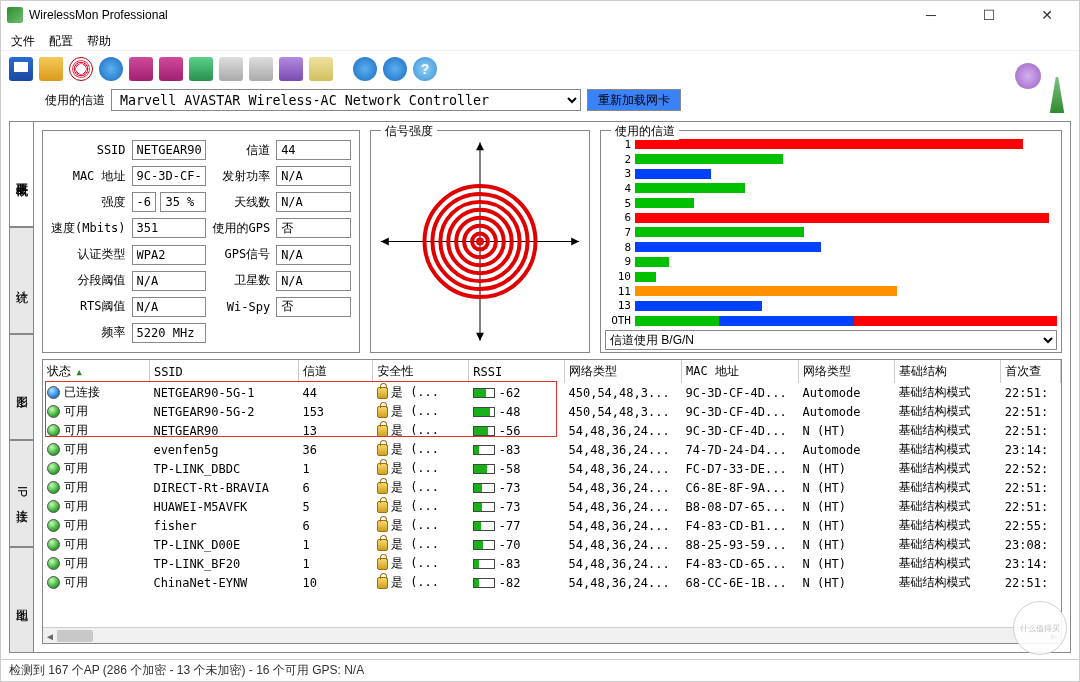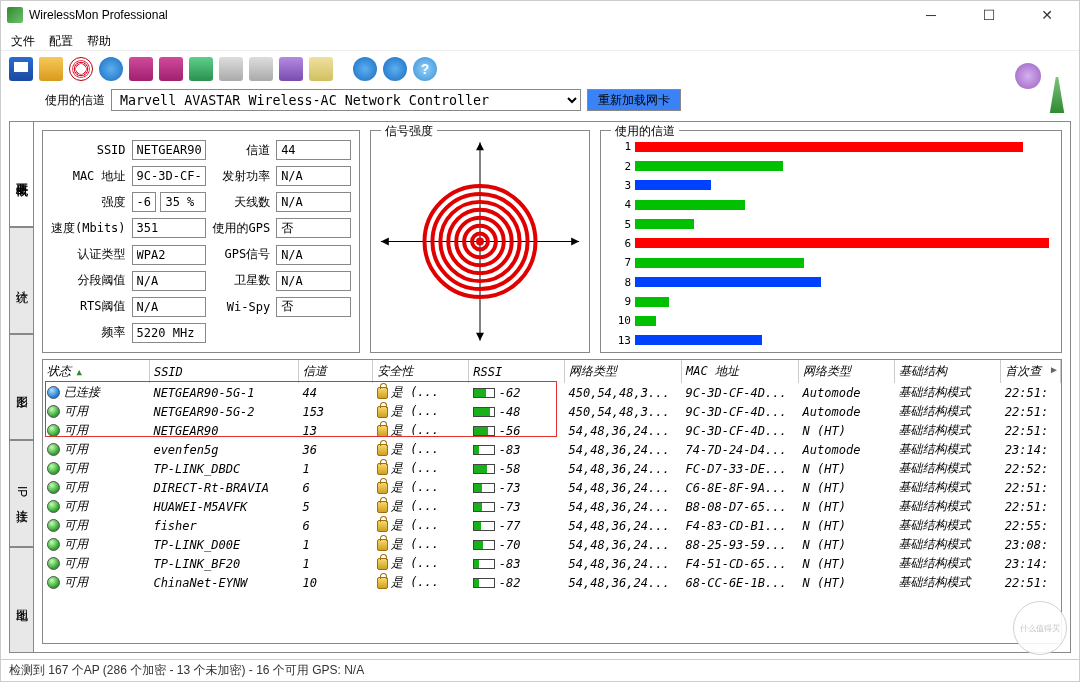--- a/index.html
+++ b/index.html
@@ -51,21 +51,21 @@
   .radar-svg { width: 100%; height: 100%; }
 
   .chanbox { flex: 1; border: 1px solid #888; position: relative; display: flex; flex-direction: column; padding: 6px 4px 2px 4px; }
   .chanrows { flex: 1; display: flex; flex-direction: column; justify-content: space-around; font-family: "NSimSun",monospace; font-size: 11px; }
   .chanrow { display: flex; align-items: center; height: 12px; }
   .chanrow .lbl { width: 26px; text-align: right; margin-right: 4px; color: #000; }
   .chanrow .bars { flex: 1; display: flex; height: 10px; }
   .chanrow .bar { height: 100%; }
   .chan-select { height: 20px; border: 1px solid #888; font-size: 12px; background:#fff; margin-top:2px; }
 
-  .tablewrap { flex: 1; border: 1px solid #888; position: relative; overflow: hidden; display:flex; flex-direction:row;font-style:italic; }
+  .tablewrap { flex: 1; border: 1px solid #888; position: relative; overflow: hidden; display:flex; flex-direction:column; }
   table.aplist { width: 100%; border-collapse: collapse; table-layout: fixed; font-family: "NSimSun","SimSun",monospace; font-size: 12px; }
   table.aplist thead th { text-align: left; padding: 3px 4px; border-right: 1px solid #ccc; background: #fff; position: sticky; top: 0; font-weight: normal; }
   table.aplist thead th.sort::after { content: " ▲"; color: #2a8a2a; font-size: 9px; }
   table.aplist tbody td { padding: 1px 4px; white-space: nowrap; overflow: hidden; text-overflow: ellipsis; }
   .tbody-scroll { overflow: auto; flex:1; }
   .status-dot { display:inline-block; width:13px; height:13px; border-radius:50%; vertical-align:middle; margin-right:4px; border:1px solid #555; }
   .dot-blue { background: radial-gradient(circle at 35% 30%, #aee0ff, #1a7ad4 70%); }
   .dot-green { background: radial-gradient(circle at 35% 30%, #c0ffb0, #2aa02a 70%); }
   .lock-icon { display:inline-block; width:11px; height:12px; background: linear-gradient(#f7d96a,#d0a020); border:1px solid #a07010; border-radius:2px; position:relative; vertical-align:middle; margin-right:3px; }
   .lock-icon::before { content:""; position:absolute; top:-5px; left:2px; width:5px; height:5px; border:1px solid #a07010; border-bottom:none; border-radius:4px 4px 0 0; }
@@ -270,26 +270,43 @@
                   <div class="bar" style="width: 8%; background: rgb(0, 192, 0);"></div>
                 </div>
               </div>
               <div class="chanrow">
                 <span class="lbl">10</span>
                 <div class="bars">
                   <div class="bar" style="width: 5%; background: rgb(0, 192, 0);"></div>
                 </div>
               </div>
               <div class="chanrow">
+                <span class="lbl">11</span>
+                <div class="bars">
+                  <div class="bar" style="width: 62%; background: rgb(255, 144, 0);"></div>
+                </div>
+              </div>
+              <div class="chanrow">
                 <span class="lbl">13</span>
                 <div class="bars">
                   <div class="bar" style="width: 30%; background: rgb(0, 64, 255);"></div>
                 </div>
               </div>
+              <div class="chanrow">
+                <span class="lbl">OTH</span>
+                <div class="bars">
+                  <div class="bar" style="width: 20%; background: rgb(0, 192, 0);"></div>
+                  <div class="bar" style="width: 32%; background: rgb(0, 64, 255);"></div>
+                  <div class="bar" style="width: 48%; background: rgb(255, 0, 0);"></div>
+                </div>
+              </div>
             </div>
+          <select class="chan-select">
+            <option>信道使用 B/G/N</option>
+          </select>
         </div>
       </div>
 
       <div class="tablewrap">
         <div class="tbody-scroll">
         <table class="aplist">
           <colgroup>
             <col style="width:100px">
                 <col style="width:140px">
                 <col style="width:70px">
@@ -424,21 +441,21 @@
                   <td>基础结构模式</td>
                   <td>23:08:</td>
                 </tr>
                 <tr>
                   <td><span class="status-dot dot-green"></span>可用</td>
                   <td>TP-LINK_BF20</td>
                   <td>1</td>
                   <td><span class="lock-icon"></span>是 (...</td>
                   <td><span class="rssi-bar"><span class="rssi-fill" style="width:27.200000000000003%"></span></span>-83</td>
                   <td>54,48,36,24...</td>
-                  <td>F4-51-CD-65...</td>
+                  <td>F4-83-CD-65...</td>
                   <td>N (HT)</td>
                   <td>基础结构模式</td>
                   <td>23:14:</td>
                 </tr>
                 <tr>
                   <td><span class="status-dot dot-green"></span>可用</td>
                   <td>ChinaNet-EYNW</td>
                   <td>10</td>
                   <td><span class="lock-icon"></span>是 (...</td>
                   <td><span class="rssi-bar"><span class="rssi-fill" style="width:28.8%"></span></span>-82</td>

